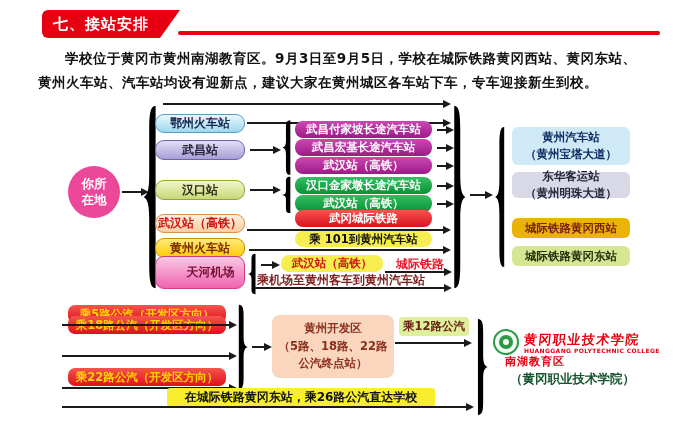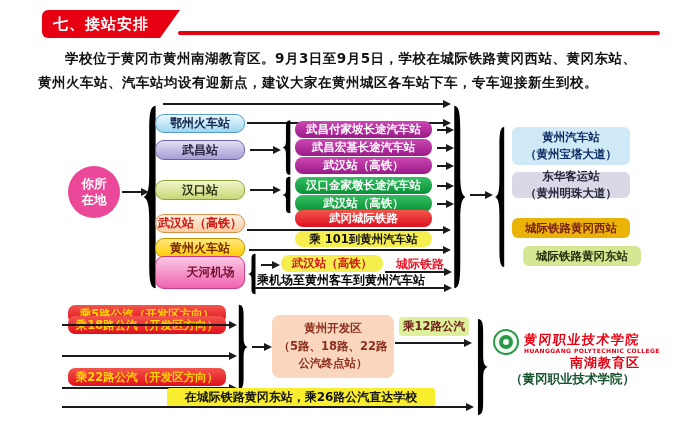--- a/index.html
+++ b/index.html
@@ -58,31 +58,31 @@
     display:flex;flex-direction:column;align-items:center;justify-content:center;
   }
 
   
   .rt{left:295px;width:137px;height:17px;font-size:11.5px;color:#fff;border-radius:8px;}
   .rt-purple{background:linear-gradient(#cb47b4,#9c1b88);}
   .rt-green{background:linear-gradient(#35bd63,#0a9236);}
   .rt-red{background:linear-gradient(#f4554d,#dd1020);}
   .lbl-yellow{background:#f5ee4e;border-radius:8px;color:#111;}
   .via-text{position:absolute;font-size:12px;font-weight:bold;color:#e8192c;white-space:nowrap;}
-  .blue-text{position:absolute;font-size:12px;font-weight:bold;color:#000000;white-space:nowrap;}
+  .blue-text{position:absolute;font-size:12px;font-weight:bold;color:#7f1d1d;white-space:nowrap;}
 
   
   .dest{
     left:512px;width:118px;border-radius:6px;display:flex;flex-direction:column;
     align-items:center;justify-content:center;font-weight:bold;font-size:11.5px;line-height:1.45;
   }
   .dest1{background:#cfe9f7;color:#0d2a62;}
   .dest2{background:#d9d8e6;color:#23233a;}
   .dest3{background:#eab308;color:#7a1f16;}
-  .dest4{background:#d6e794;color:#23300e;margin-left:11px;}
+  .dest4{background:#d6e794;color:#23300e;}
 
   
   .bus{
     left:68px;width:158px;height:18px;border-radius:7px;font-size:11.5px;
     background:linear-gradient(#f4554d,#e00e1c);color:#ffd700;
   }
   .devzone{
     left:272px;top:315px;width:122px;height:63px;background:#f9d6bd;border-radius:8px;
     color:#8b2e1d;font-weight:bold;font-size:11.5px;line-height:1.55;
     display:flex;flex-direction:column;align-items:center;justify-content:center;
@@ -92,21 +92,21 @@
 
   
   .logo{
     left:493px;top:329px;width:26px;height:26px;border-radius:50%;
     border:2px solid #2a9a4a;background:#f2faf2;display:flex;align-items:center;justify-content:center;
   }
   .logo i{display:block;width:14px;height:14px;border-radius:50%;background:#2a9a4a;position:relative;}
   .logo i::after{content:"";position:absolute;left:4px;top:4px;width:6px;height:6px;border-radius:50%;background:#f2faf2;}
   .callig{left:524px;top:331px;color:#e60012;font-weight:bold;font-size:13px;letter-spacing:1.5px;transform:skewX(-6deg);white-space:nowrap;}
   .eng{left:524px;top:347px;color:#e60012;font-size:6px;font-weight:bold;letter-spacing:.4px;white-space:nowrap;}
-  .area{left:505px;top:354px;width:135px;text-align:right;color:#e60012;font-weight:bold;font-size:13px;letter-spacing:1px;}
+  .area{left:505px;top:354px;width:135px;text-align:left;color:#e60012;font-weight:bold;font-size:11px;letter-spacing:1px;}
   .college{left:490px;top:371px;width:165px;text-align:center;color:#14532d;font-weight:bold;font-size:12.5px;}
 </style>
 </head>
 <body>
 
 <svg width="0" height="0" style="position:absolute">
   <defs>
     <path id="braceL" d="M 17 2 C 10 2 9 7 9 15 L 9 38 C 9 46 7 49 2 50 C 7 51 9 54 9 62 L 9 85 C 9 93 10 98 17 98"></path>
   </defs>
 </svg>

